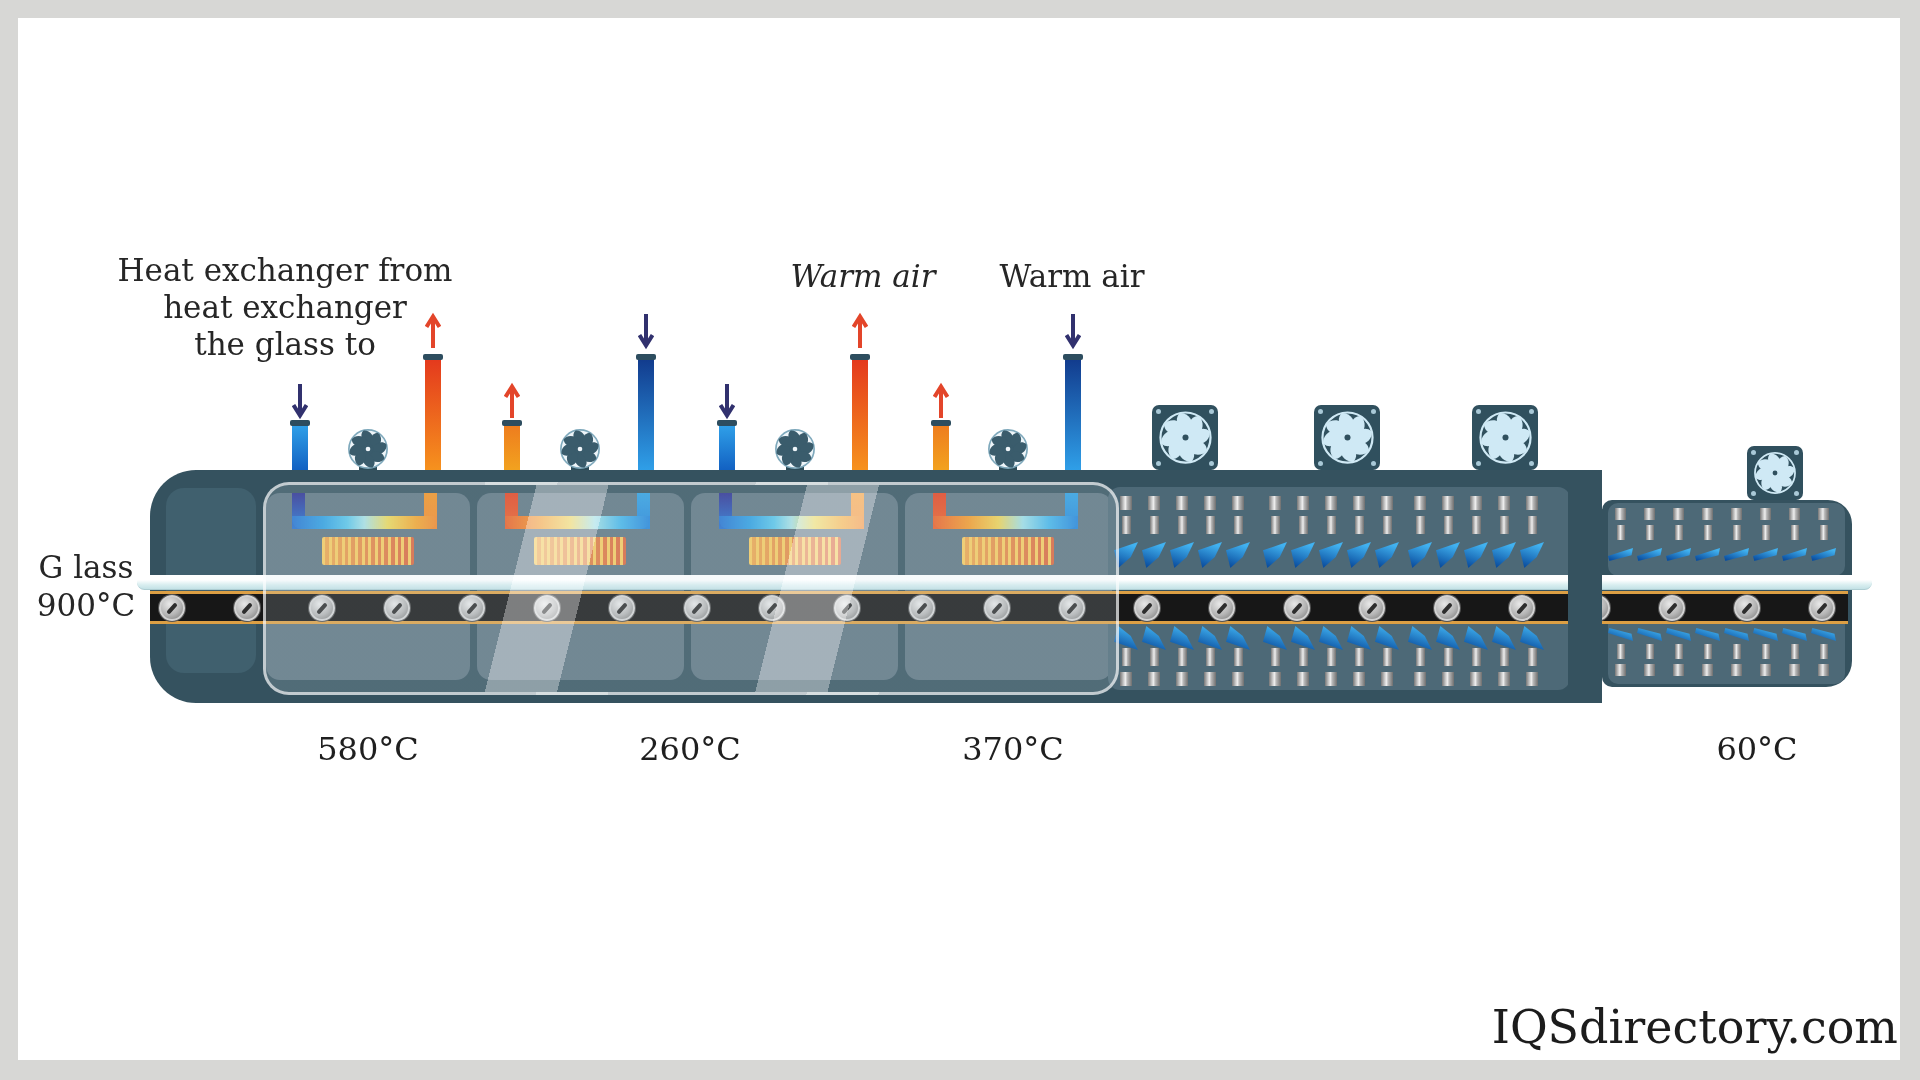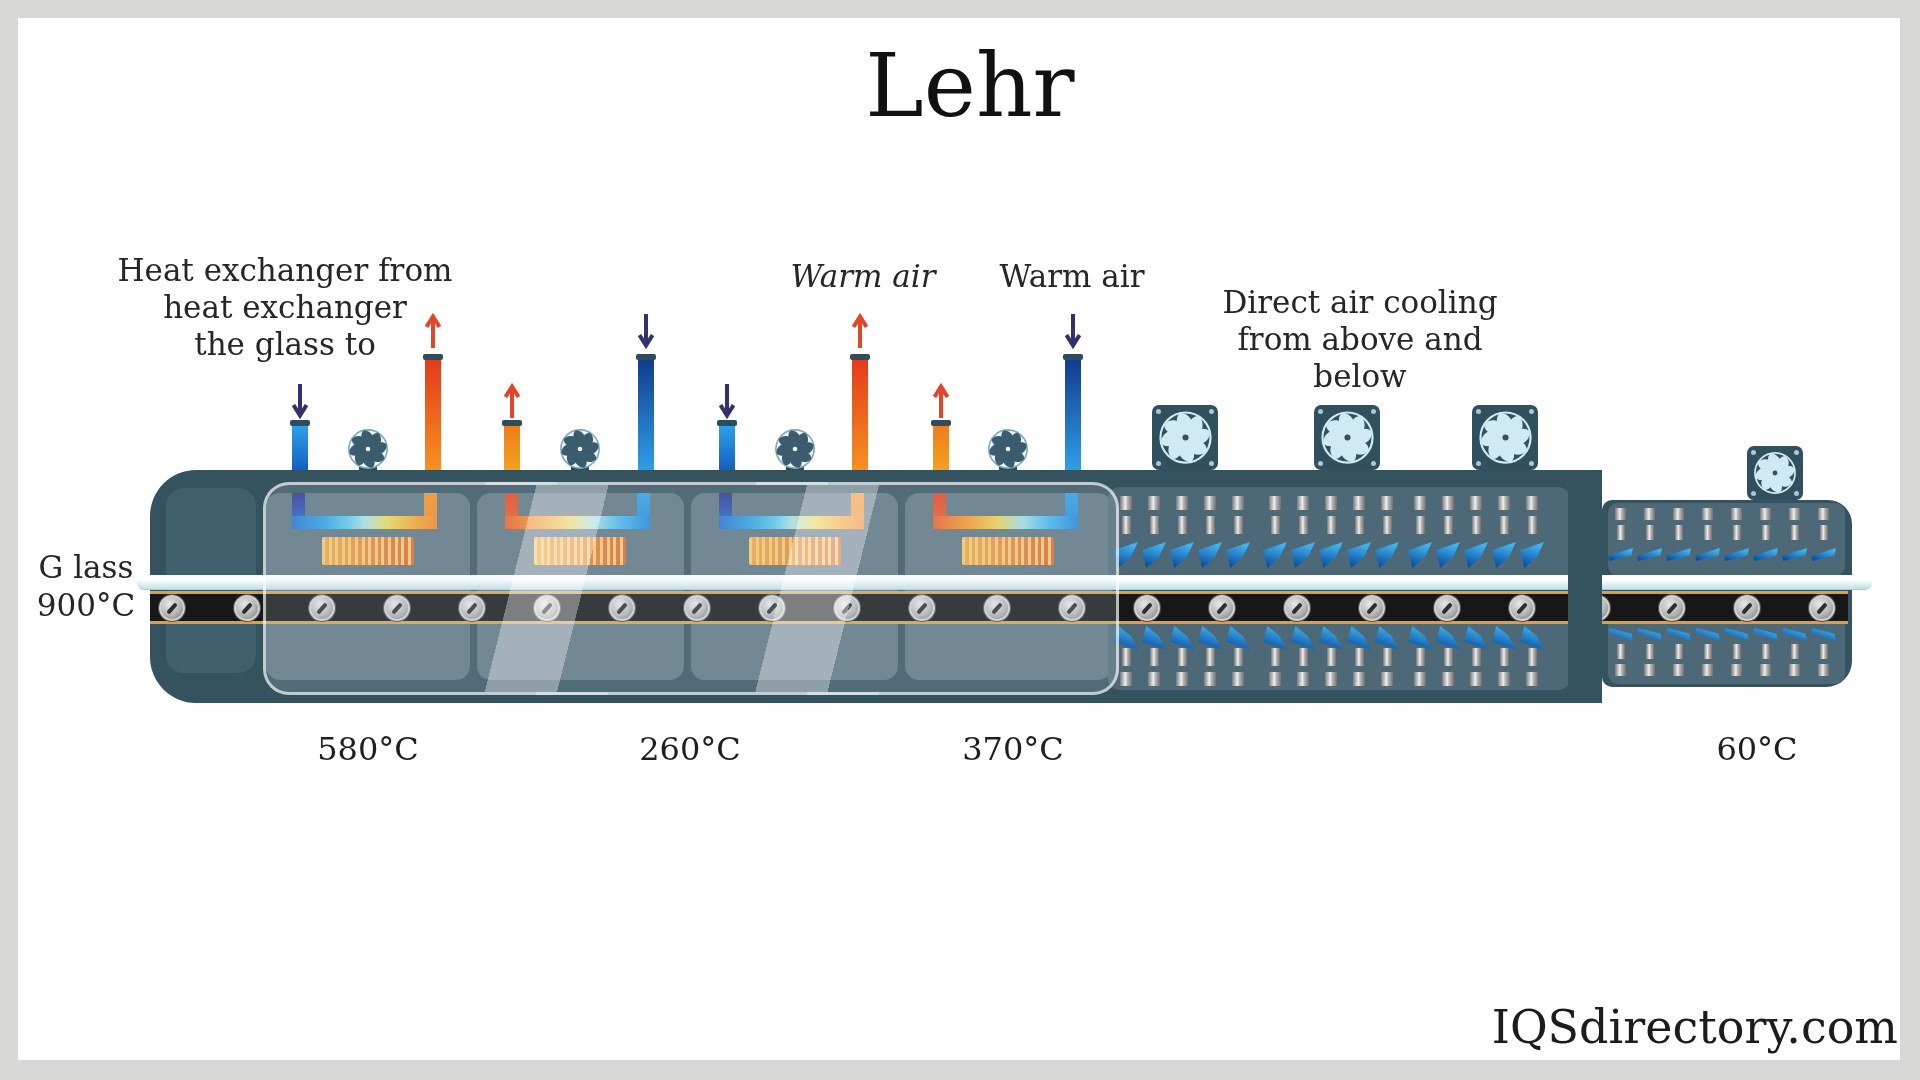--- a/index.html
+++ b/index.html
@@ -10,34 +10,28 @@
   #title{position:absolute;left:760px;top:34px;width:420px;text-align:center;font-size:88px;font-weight:500;color:#111;z-index:9;}
   #watermark{position:absolute;left:1440px;top:1000px;width:458px;text-align:right;font-size:46px;color:#1c1c1c;z-index:9;}
   .temp{position:absolute;top:730px;width:200px;text-align:center;font-size:32px;color:#1f1f1f;z-index:9;}
 </style>
 </head>
 <body>
 
 <div id="canvas">
   <div id="sheet"></div>
 
-  <div id="title">Lehr</div>
 
   <div class="lbl" id="lbl-heat" style="left:115px;top:252px;width:340px;">
       <div>Heat exchanger from</div>
       <div>heat exchanger</div>
       <div>the glass to</div>
     </div>
   <div class="lbl" id="lbl-warm" style="left:773px;top:258px;width:180px;font-style:italic;">Warm air</div>
   <div class="lbl" id="lbl-cold" style="left:982px;top:258px;width:180px;">Warm air</div>
-  <div class="lbl" id="lbl-direct" style="left:1210px;top:284px;width:300px;">
-      <div>Direct air cooling</div>
-      <div>from above  and</div>
-      <div>below</div>
-    </div>
   <div class="lbl" id="lbl-glass" style="left:16px;top:548px;width:140px;line-height:38px;">
       <div>G lass</div>
       <div>900°C</div>
     </div>
 
   <div id="machine">
       <div style="position: absolute; box-sizing: border-box; left: 150px; top: 470px; width: 1452px; height: 233px; background: rgb(53, 82, 95); border-radius: 46px 22px 22px 46px; z-index: 1;"></div>
       <div style="position: absolute; box-sizing: border-box; left: 1602px; top: 500px; width: 250px; height: 187px; background: rgb(53, 82, 95); border-radius: 10px 24px 26px 10px; z-index: 1;"></div>
       <div style="position: absolute; box-sizing: border-box; left: 166px; top: 488px; width: 90px; height: 185px; background: rgb(64, 96, 110); border-radius: 18px; z-index: 2;"></div>
       <div style="position: absolute; box-sizing: border-box; left: 266px; top: 493px; width: 204px; height: 187px; background: rgb(93, 116, 129); border-radius: 14px; z-index: 2;"></div>

